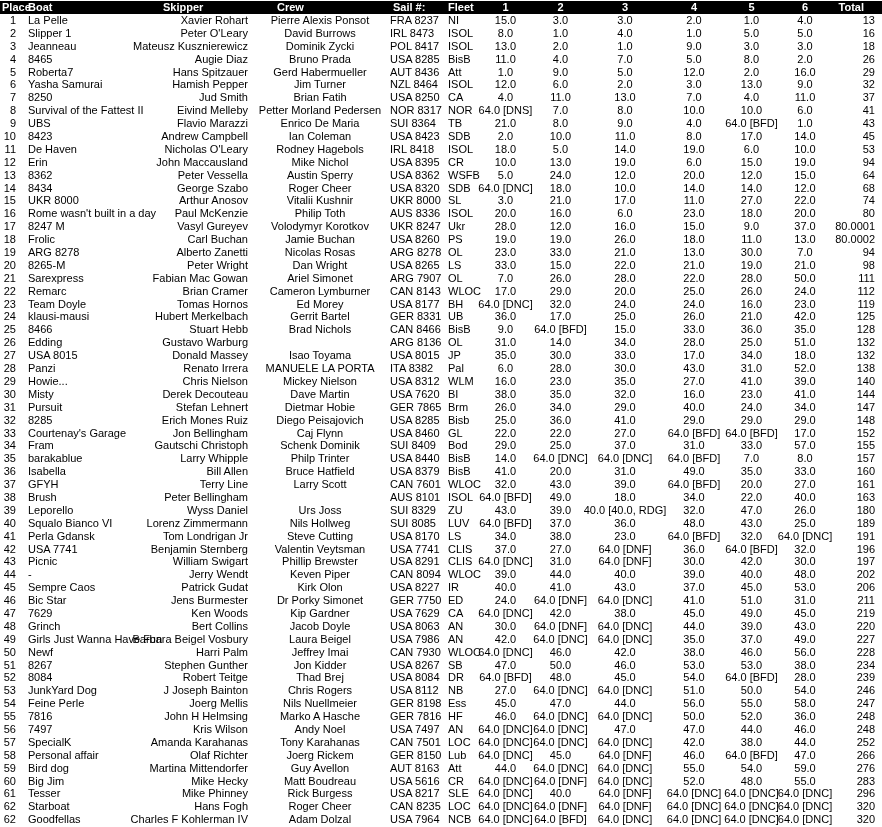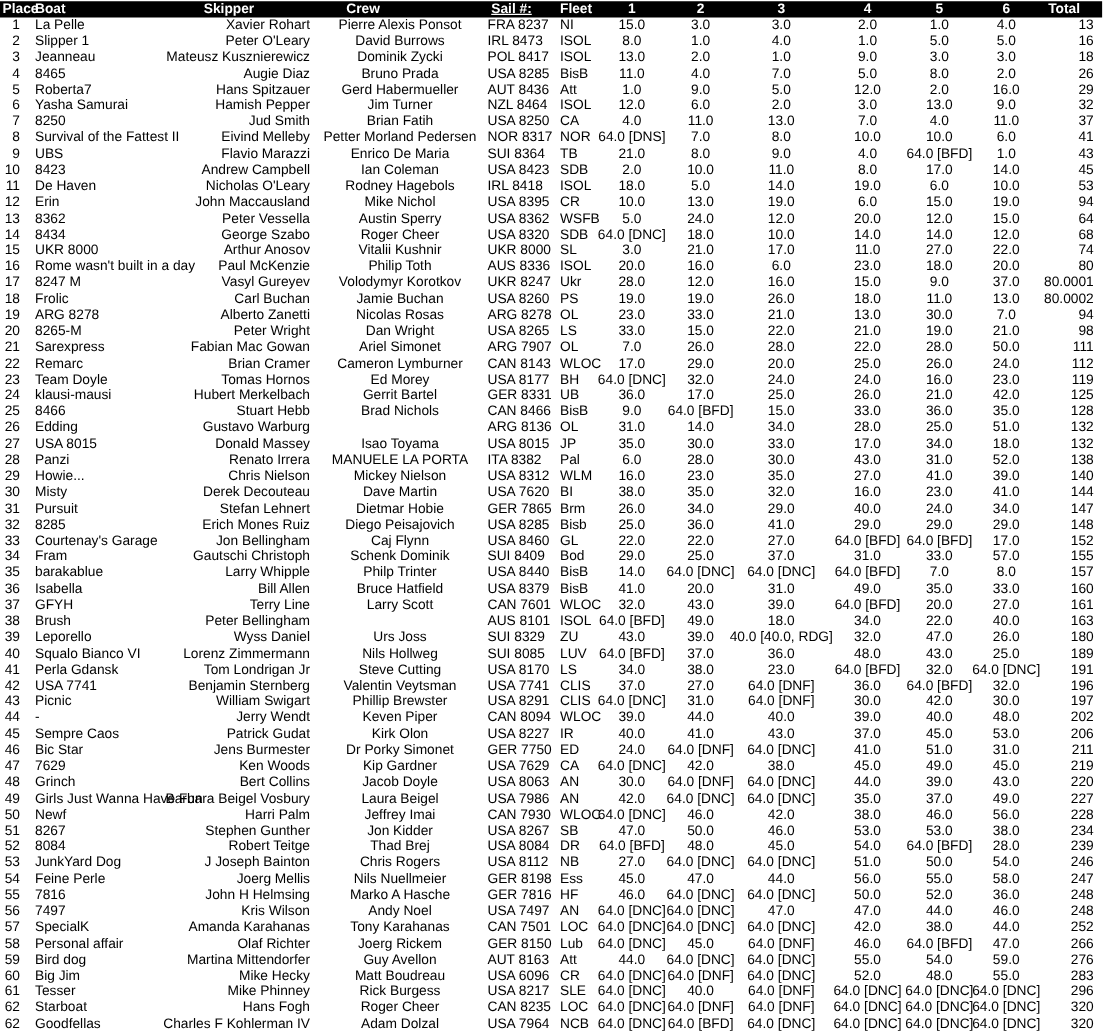--- a/index.html
+++ b/index.html
@@ -26,21 +26,21 @@
   .c-r3{width:74px;justify-content:center;}
   .c-r4{width:64px;justify-content:center;}
   .c-r5{width:51px;justify-content:center;}
   .c-r6{width:56px;justify-content:center;}
   .c-total{width:49px;justify-content:flex-end;padding-right:7px;}
   
   .header .c-place  {justify-content:flex-start;padding-left:2px;padding-right:0;}
   .header .c-boat   {justify-content:flex-start;padding-left:8px;}
   .header .c-skipper{justify-content:flex-start;padding-left:13px;padding-right:0;text-align:center;}
   .header .c-crew   {justify-content:flex-start;padding-left:27px;text-align:right;}
-  .header .c-sail   {justify-content:flex-start;padding-left:3px;text-decoration:underline;}
+  .header .c-sail   {justify-content:flex-start;padding-left:3px;}
   .header .c-total  {justify-content:flex-end;padding-right:18px;}
 </style>
 </head>
 <body>
 
 <div class="sheet">
   <div class="row header">
     <div class="cell c-place">Place</div>
     <div class="cell c-boat">Boat</div>
     <div class="cell c-skipper">Skipper</div>
@@ -939,21 +939,21 @@
         <div class="cell c-r4">55.0</div>
         <div class="cell c-r5">54.0</div>
         <div class="cell c-r6">59.0</div>
         <div class="cell c-total">276</div>
       </div>
       <div class="row">
         <div class="cell c-place">60</div>
         <div class="cell c-boat">Big Jim</div>
         <div class="cell c-skipper">Mike Hecky</div>
         <div class="cell c-crew">Matt Boudreau</div>
-        <div class="cell c-sail">USA 6096</div>
+        <div class="cell c-sail">USA 5616</div>
         <div class="cell c-fleet">CR</div>
         <div class="cell c-r1">64.0 [DNC]</div>
         <div class="cell c-r2">64.0 [DNF]</div>
         <div class="cell c-r3">64.0 [DNC]</div>
         <div class="cell c-r4">52.0</div>
         <div class="cell c-r5">48.0</div>
         <div class="cell c-r6">55.0</div>
         <div class="cell c-total">283</div>
       </div>
       <div class="row">

